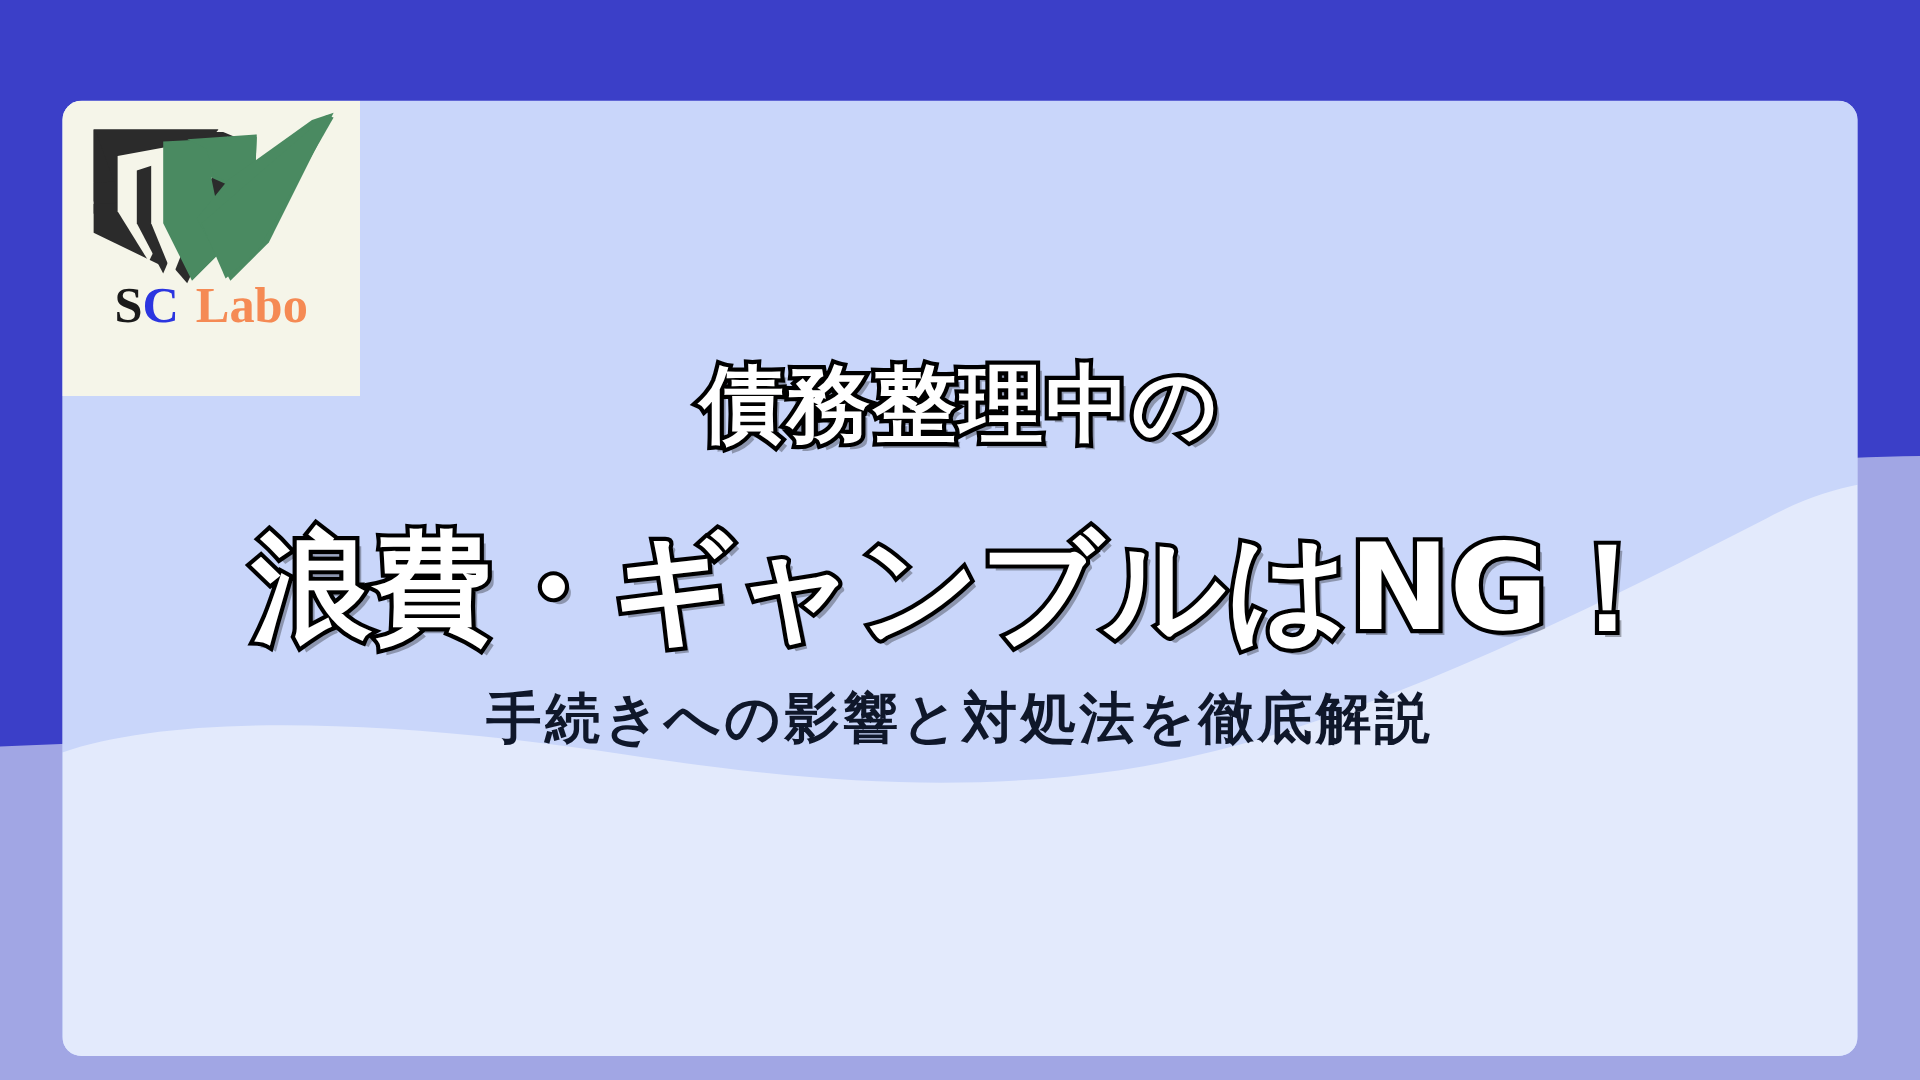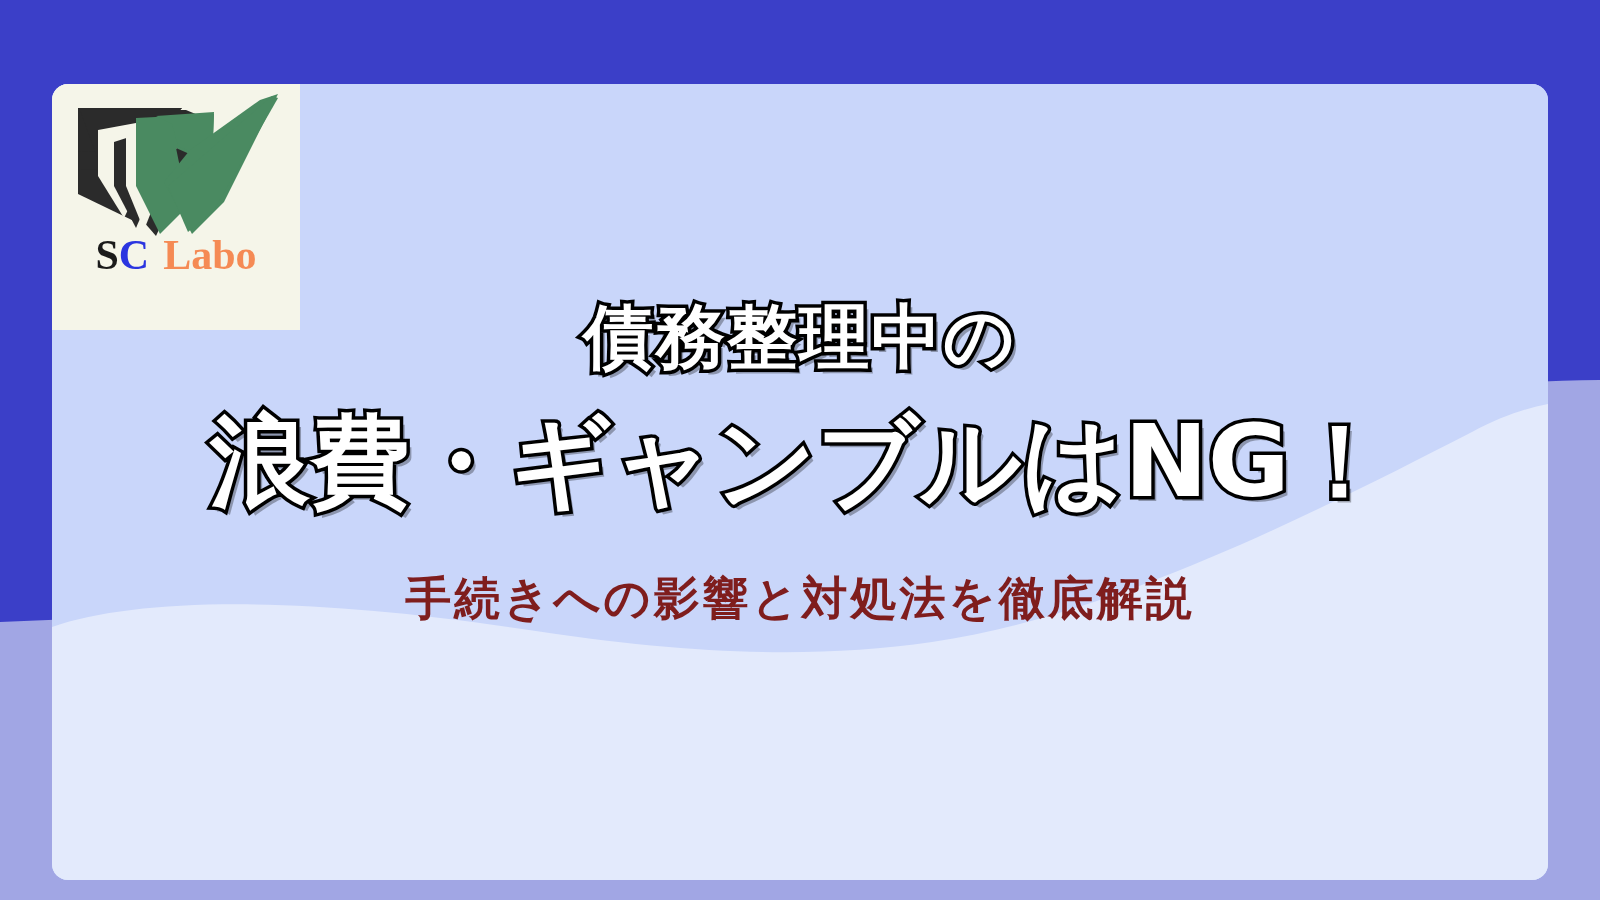--- a/index.html
+++ b/index.html
@@ -105,34 +105,34 @@
     paint-order: stroke fill;
     text-shadow:
        5px 5px 0 rgba(0,0,0,0.30);
   }
   .title-line-1 {
     top: 218px;
     font-size: 70px;
     letter-spacing: 2px;
   }
   .title-line-2 {
-    top: 328px;
+    top: 356px;
     font-size: 100px;
     letter-spacing: 0px;
   }
   .subtitle {
     position: absolute;
     top: 492px;
     width: 100%;
     text-align: center;
     font-family: "Liberation Serif", "DejaVu Serif", serif;
     font-weight: bold;
     font-size: 46px;
     letter-spacing: 3px;
-    color: #7f1d1d;
+    color: #0f172a;
     white-space: nowrap;
     line-height: 1;
   }
 </style>
 </head>
 <body>
 
 <div id="canvas">
 
   <div class="outer-bg">

